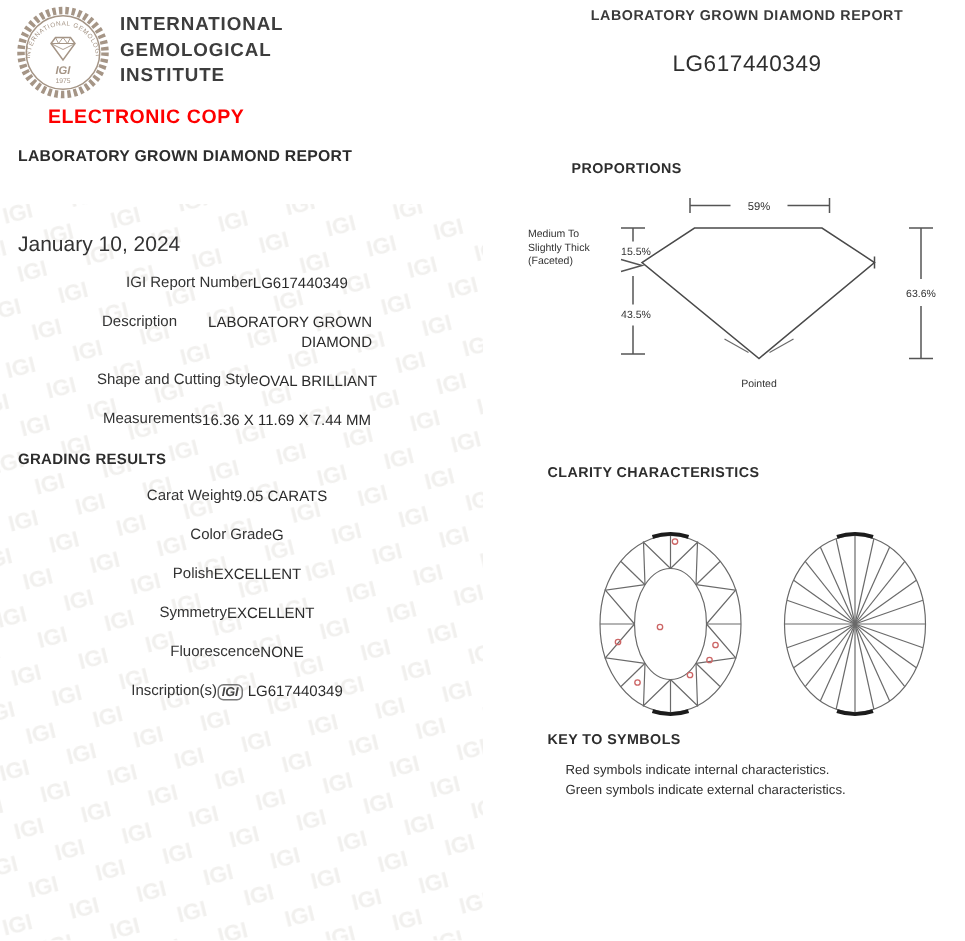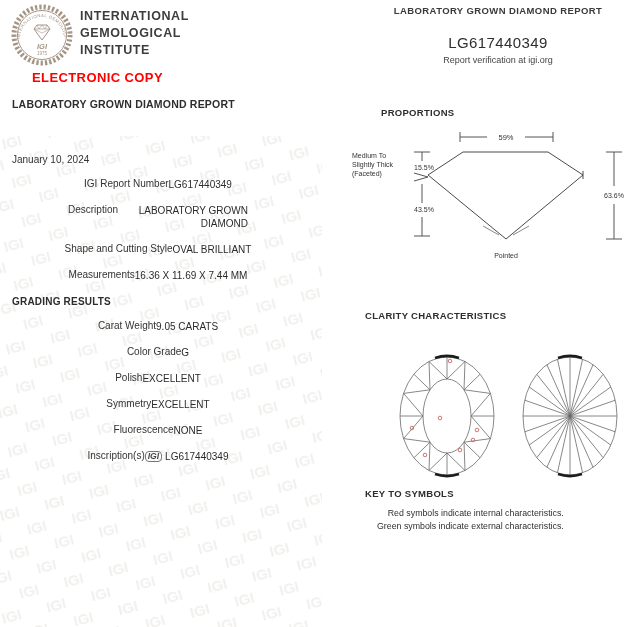--- a/index.html
+++ b/index.html
@@ -17,40 +17,40 @@
   .electronic{position:absolute;left:32px;top:70px;font-size:13px;font-weight:bold;
               color:#fe0000;letter-spacing:.4px;}
   .right-head{position:absolute;left:360px;top:5px;width:276px;text-align:center;}
   .right-head .rtype{font-size:9.5px;font-weight:600;color:#3a3a3a;letter-spacing:.4px;}
   .right-head .rnum{font-size:15px;color:#2f2f2f;margin-top:18px;letter-spacing:.4px;}
   .right-head .rver{font-size:9px;color:#444;margin-top:4px;}
 
   
   .left-col{position:absolute;left:12px;top:98px;width:292px;}
   .sec-title{font-size:10.5px;font-weight:bold;color:#2d2d2d;letter-spacing:.2px;}
-  .date-line{margin-top:44px;font-size:10px;color:#333;}
+  .date-line{margin-top:44px;font-size:14px;color:#333;}
   .data-row{display:flex;justify-content:center;align-items:flex-start;
             margin-top:13px;font-size:10px;color:#333;min-height:10px;}
   .data-row .val{text-align:right;max-width:150px;line-height:13px;color:#2b2b2b;}
   .sec-hdr{margin-top:14px;font-size:10px;font-weight:bold;color:#2d2d2d;letter-spacing:.2px;}
   .insc-val{display:flex;align-items:center;gap:3px;}
   .igi-mark{font-size:8.5px;font-style:italic;font-weight:bold;color:#444;
             border:1px solid #777;border-radius:4px;padding:0 2px;line-height:9px;}
   .comments{margin-top:12px;font-size:9.8px;line-height:13px;color:#2b2b2b;}
 
   
   .prop-title{position:absolute;left:365px;top:107px;font-size:9.5px;font-weight:bold;
               color:#2d2d2d;letter-spacing:.3px;margin-left:16px;}
   .prop-svg{position:absolute;left:348px;top:122px;}
   .clar-title{position:absolute;left:365px;top:310px;font-size:9.5px;font-weight:bold;
               color:#2d2d2d;letter-spacing:.3px;}
   .clar-svg{position:absolute;left:360px;top:330px;}
   .key-title{position:absolute;left:365px;top:488px;font-size:9.5px;font-weight:bold;
              color:#2d2d2d;letter-spacing:.3px;}
-  .key-lines{position:absolute;left:377px;top:507px;font-size:8.8px;line-height:13px;color:#2f2f2f;text-align:right;}
+  .key-lines{position:absolute;left:377px;top:507px;font-size:8.8px;line-height:13px;color:#2f2f2f;}
 
   
   .ln{stroke:#4a4a4a;stroke-width:1;fill:none;}
   .thin{stroke:#6a6a6a;stroke-width:.8;fill:none;}
   .meas{stroke:#555;stroke-width:1;fill:none;}
   .dlabel{font:7px "Liberation Sans",sans-serif;fill:#333;}
   .dlabel2{font:7.5px "Liberation Sans",sans-serif;fill:#333;}
   .girdle{stroke:#1c1c1c;stroke-width:2.6;fill:none;}
   .mark{stroke:#cc6666;stroke-width:.9;fill:none;}
   .sealring{fill:none;stroke:#a59586;}
@@ -88,21 +88,20 @@
   <div>INTERNATIONAL</div>
   <div>GEMOLOGICAL</div>
   <div>INSTITUTE</div>
 </div>
 
 <div class="electronic">ELECTRONIC COPY</div>
 
 <div class="right-head">
   <div class="rtype">LABORATORY GROWN DIAMOND REPORT</div>
   <div class="rnum">LG617440349</div>
-  <div class="rver">Report verification at igi.org</div>
 </div>
 
 <div class="left-col">
   <div class="sec-title">LABORATORY GROWN DIAMOND REPORT</div>
   <div class="date-line">January 10, 2024</div>
 
   <div class="data-row">
     <span>IGI Report Number</span>
     <span class="val">LG617440349</span>
   </div>

